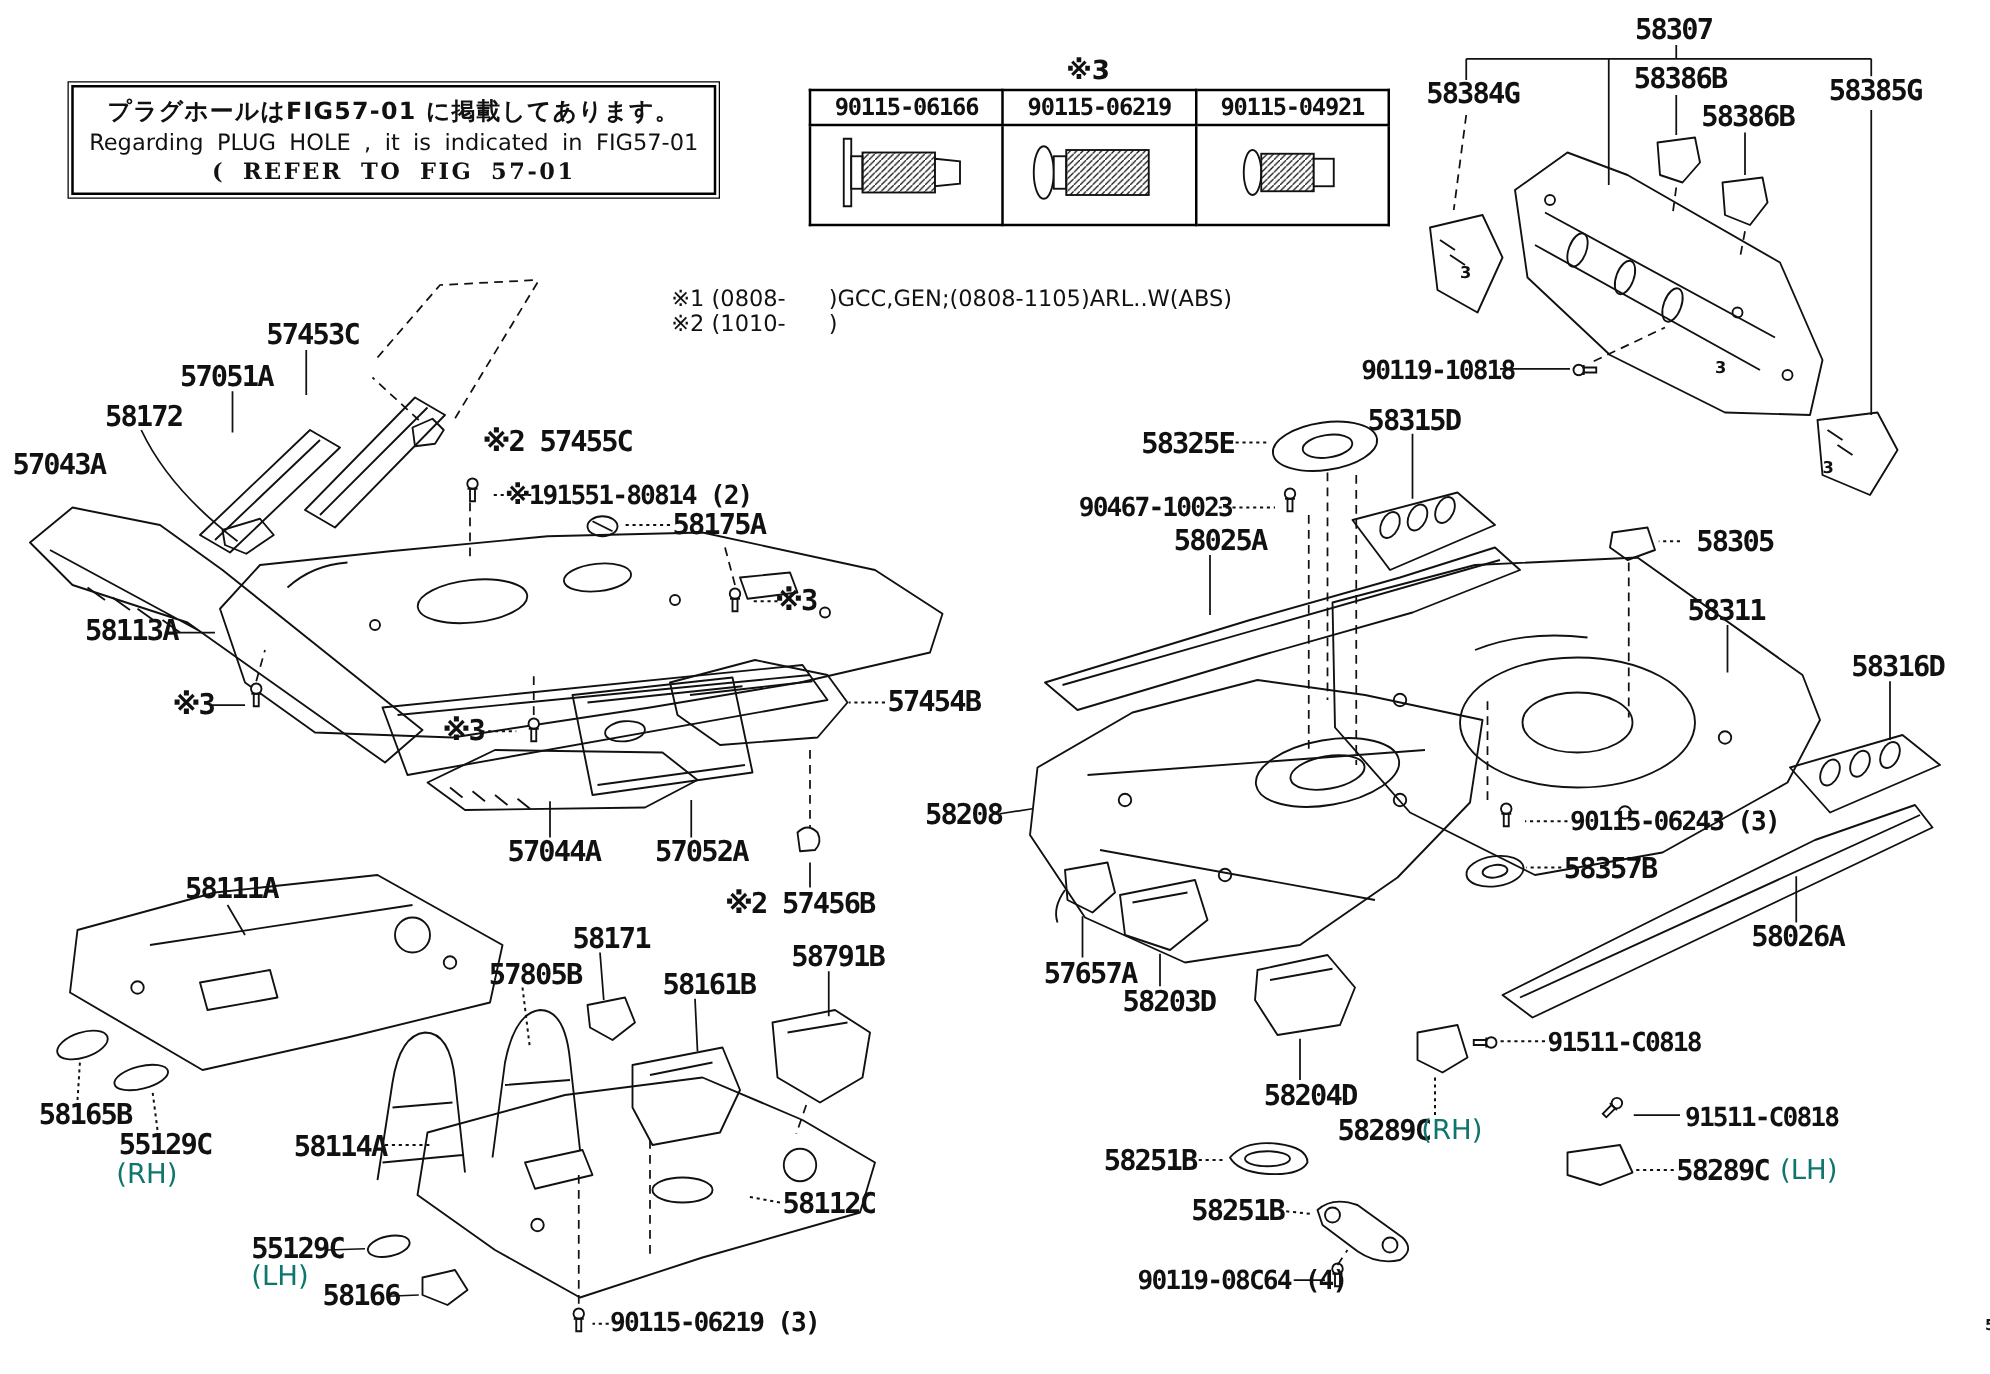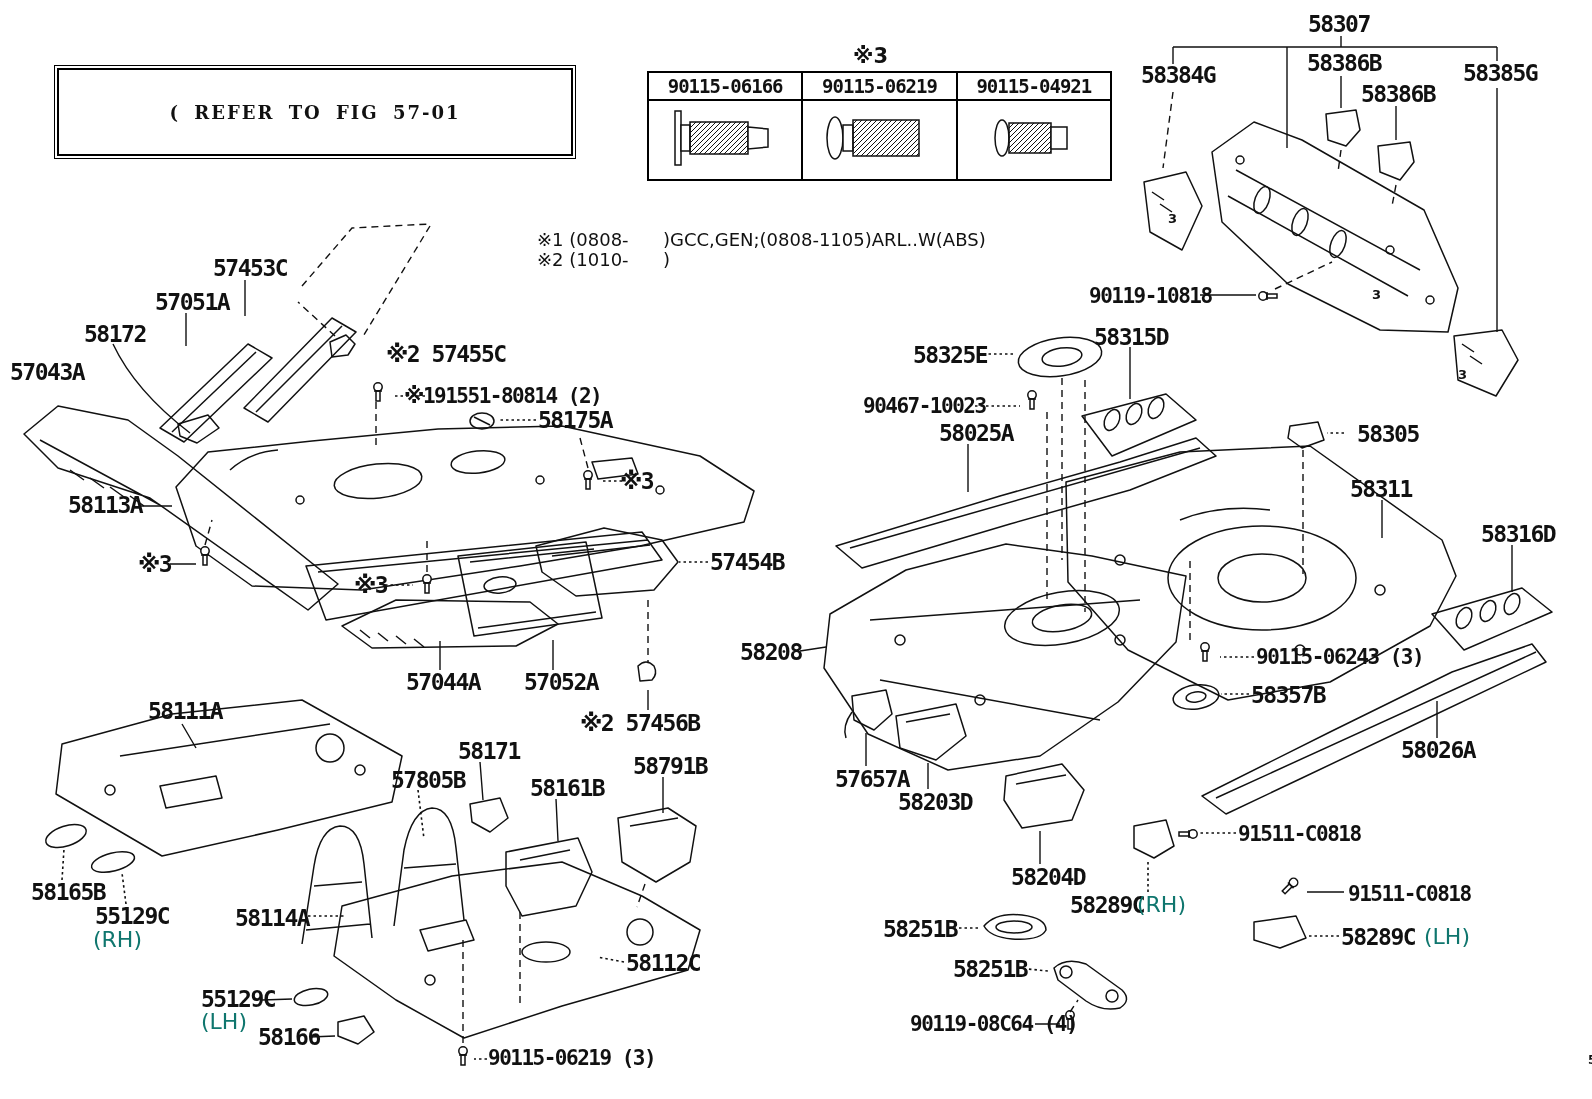--- a/index.html
+++ b/index.html
@@ -290,20 +290,22 @@
       <path d="M376,402 V448 M588,468 L580,438 M205,545 L212,520 M427,572 V540
                M648,600 V662 M463,940 V1048 M520,912 V1006 M645,884 L637,907
                M302,286 L352,228 L430,224 M430,226 L362,338 M335,336 L298,302
                M1173,92 L1163,168 M1341,150 L1338,172 M1396,185 L1392,206
                M1275,289 L1332,262 M1047,412 V600 M1085,380 V612 M1190,561 V644
                M1303,450 V574 M1062,378 V560 M1070,1012 L1078,1000"></path>
     </g>
   </svg>
 
   <div class="notebox">
+    <div class="nb1">プラグホールはFIG57-01 に掲載してあります。</div>
+    <div class="nb2">Regarding PLUG HOLE , it is indicated in FIG57-01</div>
     <div class="nb3">( REFER TO FIG 57-01</div>
   </div>
 
   <div class="ftable">
     <div class="fmark">※3</div>
     <table>
       <tbody>
           <tr>
         <th>90115-06166</th>
         <th>90115-06219</th>
@@ -334,21 +336,21 @@
         </td>
       </tr>
     </tbody>
       </table>
   </div>
 
   <div class="vnotes"><span>※1 (0808-      )GCC,GEN;(0808-1105)ARL..W(ABS)</span>
 <span>※2 (1010-      )</span></div>
 
   <div class="pl" style="left:213px;top:257px">57453C</div>
-  <div class="pl" style="left:155px;top:291px">57051A</div>
+  <div class="pl" style="left:144px;top:291px">57051A</div>
   <div class="pl" style="left:84px;top:323px">58172</div>
   <div class="pl" style="left:10px;top:361px">57043A</div>
   <div class="pl" style="left:386px;top:343px">※2 57455C</div>
   <div class="pl" style="left:404px;top:386px;font-size:21px">※191551-80814 (2)</div>
   <div class="pl" style="left:538px;top:409px">58175A</div>
   <div class="pl" style="left:68px;top:494px">58113A</div>
   <div class="pl" style="left:620px;top:470px">※3</div>
   <div class="pl" style="left:138px;top:553px">※3</div>
   <div class="pl" style="left:354px;top:574px">※3</div>
   <div class="pl" style="left:710px;top:551px">57454B</div>

